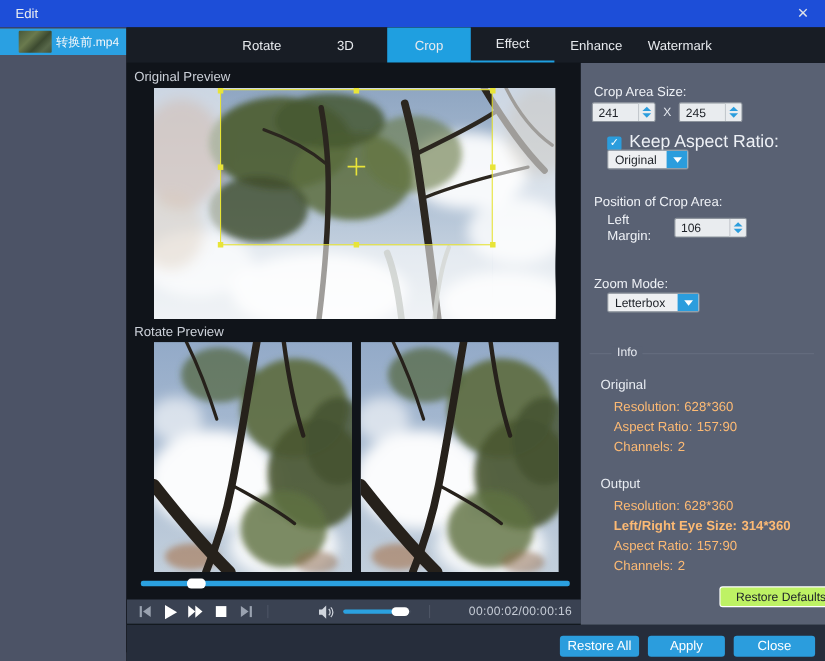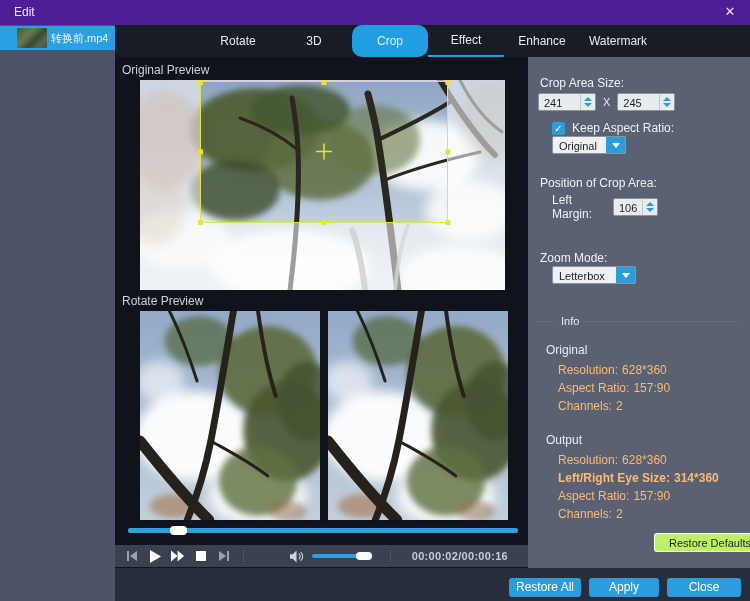--- a/index.html
+++ b/index.html
@@ -2,42 +2,42 @@
 <html><head>
 <meta charset="utf-8">
 <style>
   * { margin:0; padding:0; box-sizing:border-box; }
   html,body { width:750px; height:601px; }
   body { font-family:"Liberation Sans", sans-serif; background:#10141a; overflow:hidden; }
   .root { position:relative; width:750px; height:601px; background:#181d25; }
   .abs { position:absolute; }
 
   
-  .titlebar { left:0; top:0; width:750px; height:25px; background:#4c1d95; }
+  .titlebar { left:0; top:0; width:750px; height:25px; background:#1d4ed8; }
   .titlebar .title { position:absolute; left:14px; top:5px; font-size:12px; color:#e9ecf1; }
   .close-btn { position:absolute; right:12px; top:4px; width:16px; height:16px; color:#dfe3e9;
                font-size:13px; line-height:16px; text-align:center; cursor:pointer; }
 
   
   .sidebar { left:0; top:25px; width:115px; height:576px; background:#4c5366; }
   .file-item { position:absolute; left:0; top:1px; width:115px; height:24px; background:#2aa0e2;
                display:flex; align-items:center; }
   .thumb { width:30px; height:20px; margin-left:17px; border-radius:1px;
            background:linear-gradient(135deg,#47583a 0%,#6a7a4e 35%,#3c4a30 60%,#58684a 80%,#44523a 100%); }
   .file-name { font-size:11px; color:#f2f6fa; margin-left:4px; white-space:nowrap; overflow:hidden; max-width:62px;text-align:center; }
 
   
   .main { left:115px; top:25px; width:635px; height:576px; background:#181d25; }
 
   
   .tabbar { position:absolute; left:0; top:0; width:635px; height:32px; background:#181d25; }
   .tabs { position:absolute; left:85px; top:0; display:flex; height:32px; }
   .tab { width:76px; height:32px; display:flex; align-items:center; justify-content:center;
          font-size:12px; color:#e7eaee; cursor:pointer; }
-  .tab.active { background:#1f9fe0;border-radius:10px; }
+  .tab.active { background:#1f9fe0; }
   .tab.underlined { border-bottom:2px solid #1f9fe0; }
 
   
   .preview-col { position:absolute; left:0; top:32px; width:413px; height:536px; background:#10141a; }
   .pv-label { position:absolute; left:7px; font-size:12px; color:#ccd1d9; }
   .orig-wrap { position:absolute; left:25px; top:23px; width:365px; height:210px; background:#0c0f14; }
   .out-wrap  { position:absolute; left:25px; top:254px; width:368px; height:209px; }
   .out-wrap svg { position:absolute; top:0; }
 
   
@@ -45,21 +45,21 @@
   .seek-handle { position:absolute; left:42px; top:-2px; width:17px; height:9px; background:#ffffff; border-radius:4px; }
   .controls { position:absolute; left:0; top:488px; width:413px; height:22px; background:#3a4252;
               display:flex; align-items:center; }
   .t-btn { width:14px; height:13px; margin-left:9px; display:flex; align-items:center; justify-content:center; cursor:pointer; }
   .t-btn:first-child { margin-left:10px; }
   .v-sep { width:1px; height:12px; background:#4d5565; margin-left:12px; }
   .speaker { margin-left:46px; }
   .vol { position:relative; width:62px; height:4px; background:#56607044; margin-left:8px; border-radius:2px; }
   .vol-fill { position:absolute; left:0; top:0; height:4px; width:46px; background:#2ba1e0; border-radius:2px; }
   .vol-handle { position:absolute; left:44px; top:-2px; width:16px; height:8px; background:#ffffff; border-radius:4px; }
-  .time { margin-left:auto; margin-right:20px; font-size:11px; color:#c6ccd6; letter-spacing:.3px;font-weight:bold; }
+  .time { margin-left:auto; margin-right:8px; font-size:11px; color:#c6ccd6; letter-spacing:.3px; }
 
   
   .right-panel { position:absolute; left:413px; top:32px; width:222px; height:511px; background:#596173; }
   .rp-label { position:absolute; font-size:12px; color:#eef1f6; }
   .rp-sub   { position:absolute; font-size:12px; color:#e8ecf2; }
   .row { position:absolute; display:flex; align-items:center; }
 
   .spin { display:flex; background:#e9ecef; border:1px solid #8c939c; border-radius:2px; height:18px; overflow:hidden; }
   .spin .val { flex:1; font-size:11px; color:#1c2026; padding:3px 0 0 5px; }
   .spin .btns { width:15px; border-left:1px solid #c3c8cd; display:flex; flex-direction:column;
@@ -301,37 +301,37 @@
           <div class="val">245</div>
           <div class="btns">
             <div class="tri-up"></div>
             <div class="tri-dn"></div>
           </div>
         </div>
       </div>
 
       <div class="row" style="left:24px; top:64px; gap:7px;">
         <div class="cb">✓</div>
-        <div style="font-size:12px; color:#eef1f6;text-align:center;">Keep Aspect Ratio:</div>
+        <div style="font-size:16px; color:#eef1f6;text-align:center;">Keep Aspect Ratio:</div>
       </div>
 
       <div class="row" style="left:24px; top:79px;">
         <div class="dd" style="width:74px;">
           <div class="val">Original</div>
           <div class="arrow">
               <div class="tri-dn-w"></div>
             </div>
         </div>
       </div>
 
       <div class="rp-label" style="left:12px; top:119px;">Position of Crop Area:</div>
 
       <div class="row" style="left:24px; top:136px;">
         <div style="font-size:12px; color:#eef1f6; width:61px;">Left Margin:</div>
-        <div class="spin" style="width:45px;">
+        <div class="spin" style="width:66px;">
           <div class="val">106</div>
           <div class="btns">
             <div class="tri-up"></div>
             <div class="tri-dn"></div>
           </div>
         </div>
       </div>
 
 
       <div class="rp-label" style="left:12px; top:194px;">Zoom Mode:</div>

